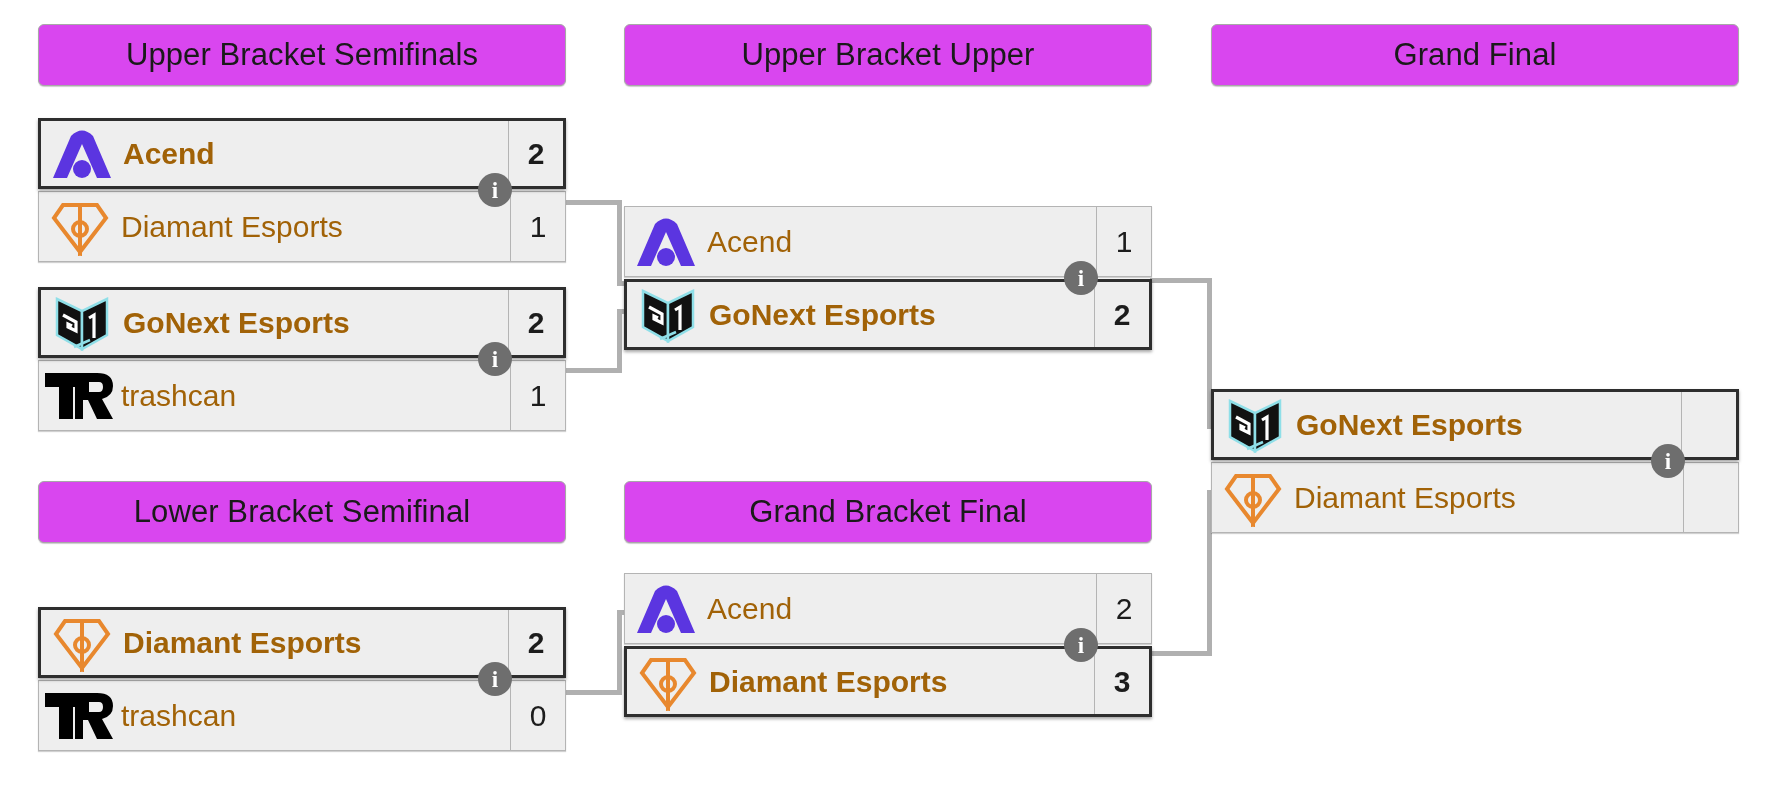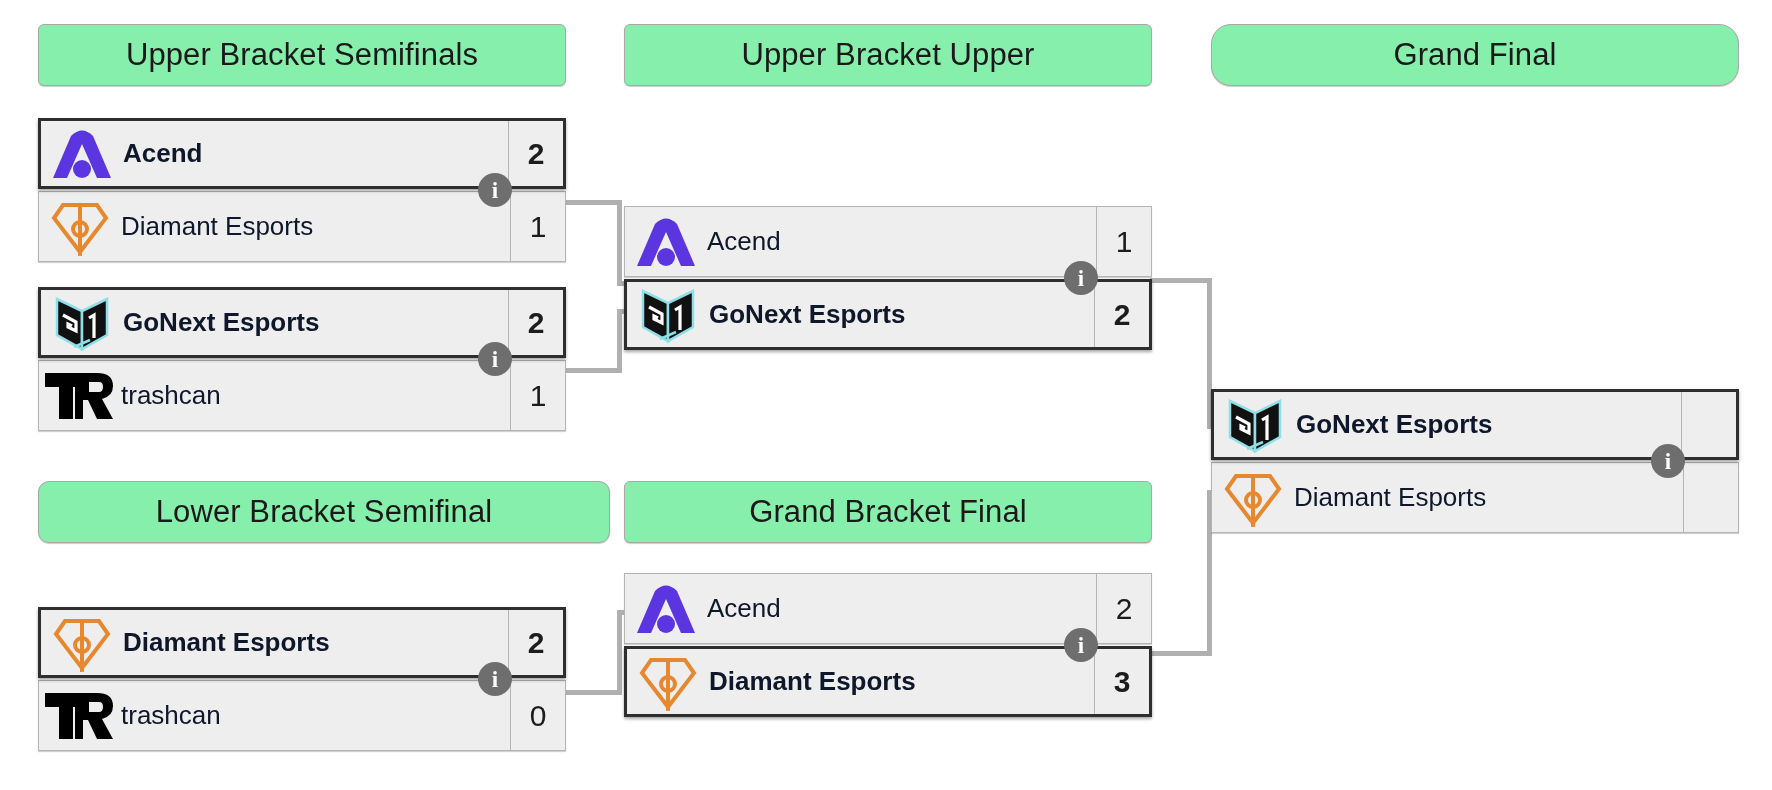--- a/index.html
+++ b/index.html
@@ -18,21 +18,21 @@
 
   #bracket-root {
     position: absolute;
     inset: 0;
   }
 
   
   .round-header {
     position: absolute;
     box-sizing: border-box;
-    background: #86efac;
+    background: #d946ef;
     border: 1px solid #a8a8a8;
     border-radius: 6px;
     box-shadow: 0 1px 1px rgba(0,0,0,0.20);
     display: flex;
     align-items: center;
     justify-content: center;
     color: #1a1a1a;
     font-size: 31px;
     letter-spacing: 0.1px;
     white-space: nowrap;
@@ -71,22 +71,22 @@
     justify-content: center;
     padding-left: 4px;
     box-sizing: border-box;
   }
   .team-logo svg { display: block; }
 
   .team-name {
     flex: 1 1 auto;
     display: flex;
     align-items: center;
-    font-size: 26px;
-    color: #0f172a;
+    font-size: 30px;
+    color: #a16207;
     padding-left: 4px;
     overflow: hidden;
     white-space: nowrap;
   }
   .team-row.winner .team-name { font-weight: bold; }
 
   .team-score {
     flex: 0 0 54px;
     border-left: 1px solid #b4b4b4;
     display: flex;
@@ -147,23 +147,23 @@
   <div class="conn h" style="left:617px; top:610px; width:62px;"></div>
 
   <div class="conn h" style="left:1150px; top:651px; width:62px;"></div>
   <div class="conn v" style="left:1207px; top:492px; height:164px;"></div>
   <div class="conn h" style="left:1207px; top:490px; width:64px;"></div>
 
   <div class="round-header" style="left:38px; top:24px; width:528px; height:62px;">Upper Bracket Semifinals</div>
 
   <div class="round-header" style="left:624px; top:24px; width:528px; height:62px;">Upper Bracket Upper</div>
 
-  <div class="round-header" style="left:1211px; top:24px; width:528px; height:62px;border-radius:20px;">Grand Final</div>
-
-  <div class="round-header" style="left:38px; top:481px; width:572px; height:62px;border-radius:11px;">Lower Bracket Semifinal</div>
+  <div class="round-header" style="left:1211px; top:24px; width:528px; height:62px;">Grand Final</div>
+
+  <div class="round-header" style="left:38px; top:481px; width:528px; height:62px;">Lower Bracket Semifinal</div>
 
   <div class="round-header" style="left:624px; top:481px; width:528px; height:62px;">Grand Bracket Final</div>
 
   <div class="match" style="left:38px; top:118px; width:528px;">
     <div class="team-row winner">
       <span class="team-logo">
         <svg width="66" height="52" viewBox="0 0 66 52" aria-hidden="true">
           <path d="M4 50 L22 8 Q33 -3 44 8 L62 50 L48 50 L33 16 L18 50 Z" fill="#5b35e0"></path>
           <circle cx="33" cy="41" r="9" fill="#5b35e0"></circle>
         </svg>

